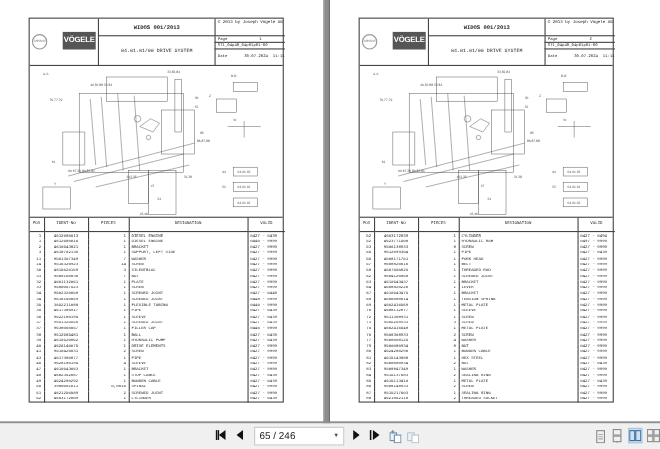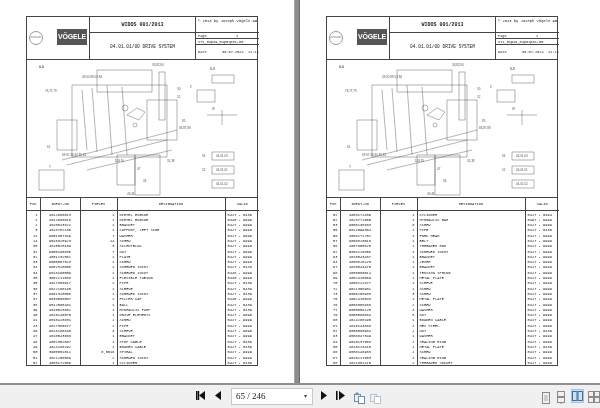--- a/index.html
+++ b/index.html
@@ -38,21 +38,21 @@
   .parts td.pos { text-align: right; padding-right: 2px; }
   .parts td.ident { text-align: center; }
   .parts td.pcs { text-align: right; padding-right: 2px; }
   .parts td.des { padding-left: 2px; }
   .parts td.valid { padding-left: 2px; }
   .parts tr.first td { padding-top: 2px; }
   .col-pos { width: 13px; } .col-ident { width: 40px; } .col-pcs { width: 37px; } .col-des { width: 108px; } .col-valid { width: 34px; }
 
   .toolbar { position: absolute; left: 0; top: 385px; width: 600px; height: 23px; background: #f0f0f0; }
   .tb-btn { position: absolute; top: 6px; height: 12px; font-size: 9px; color: #111; line-height: 12px; text-align: center; cursor: pointer; }
-  .page-box { position: absolute; left: 231px; top: 3px; width: 82px; height: 17px; background: #fff; border: 1px solid #c8c8c8; font-family: Liberation Serif, serif; font-size: 9px; line-height: 15px; padding-left: 4px; color: #222; }
+  .page-box { position: absolute; left: 231px; top: 3px; width: 82px; height: 17px; background: #fff; border: 1px solid #c8c8c8; font-family: Liberation Sans, sans-serif; font-size: 9px; line-height: 15px; padding-left: 4px; color: #222; }
   .page-box .dd { position: absolute; right: 5px; top: 0; font-size: 6px; color: #444; }
   .icon-box { position: absolute; top: 5px; width: 11px; height: 12px; }
   .view-icon { position: absolute; top: 5px; width: 11px; height: 13px; }
 </style>
 </head>
 <body>
 
 <div class="viewer">
   <div class="page left" id="page0">
   <div class="sheet">

